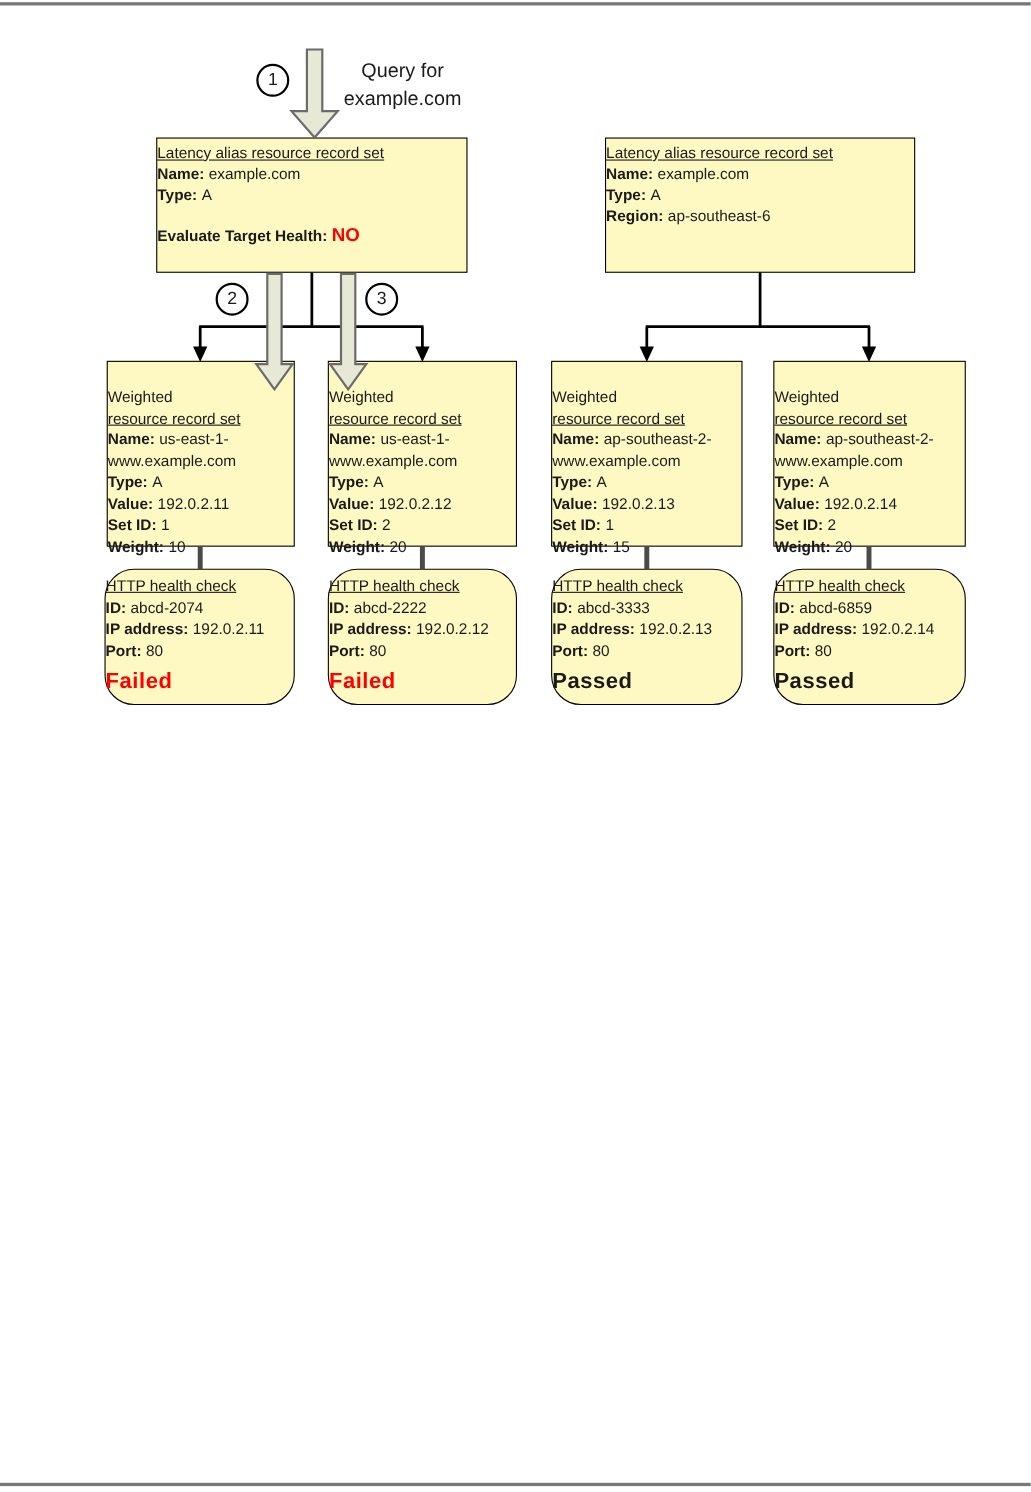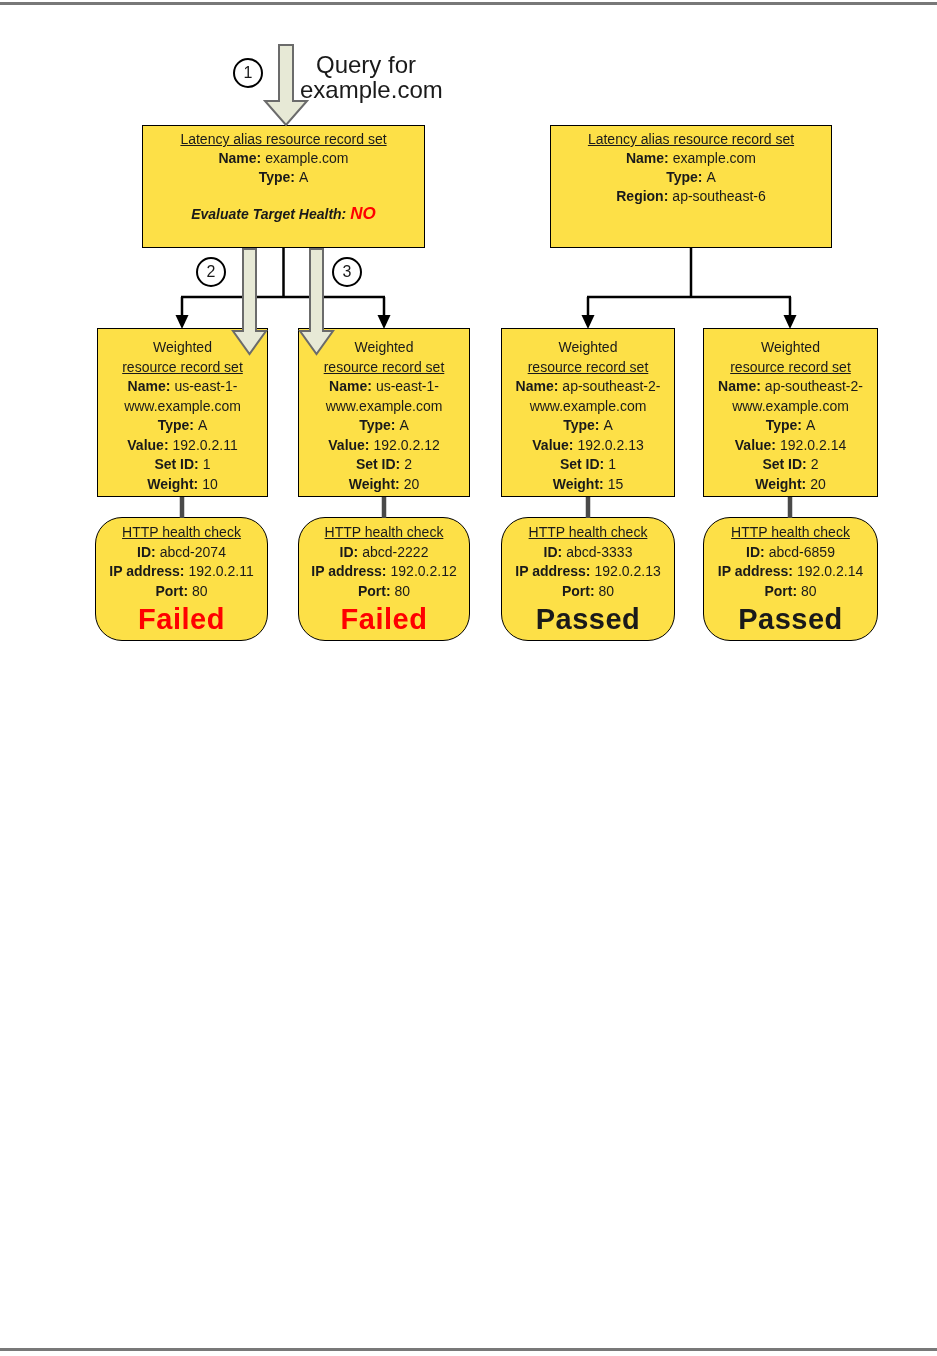--- a/index.html
+++ b/index.html
@@ -7,46 +7,46 @@
   body {
     width: 937px; height: 1356px; position: relative;
     font-family: "Liberation Sans", sans-serif;
     color: #1a1a1a; overflow: hidden;
   }
   .rule { position: absolute; left: 0; width: 937px; height: 3px; background: #787878; }
   .rule-top { top: 2px; }
   .rule-bottom { top: 1348px; }
 
   .box {
-    position: absolute; border: 1.5px solid #000; background: #fde047;
-    text-align: center; font-size: 14px; line-height: 19.5px;
+    position: absolute; border: 1.5px solid #000; background: #fef9c3;
+    font-size: 14px; line-height: 19.5px;
   }
   .latency  { padding-top: 4px;  line-height: 19px; }
-  .weighted { padding-top: 9px; }
+  .weighted { padding-top: 22px; }
   .health   { padding-top: 5px; border-radius: 27px; }
 
   .u   { text-decoration: underline; }
   .lbl { font-weight: bold; margin-right: 4px; }
 
-  .eth-line { margin-top: 17px; font-style: italic; }
+  .eth-line { margin-top: 17px; }
   .eth-no  { color: #ff0000; font-weight: bold; font-size: 17px; }
   .eth-yes { color: #1a1a1a; }
 
-  .status { font-weight: bold; font-size: 29px; line-height: 30px; margin-top: 3px; letter-spacing: 0.5px; }
+  .status { font-weight: bold; font-size: 20px; line-height: 30px; margin-top: 3px; letter-spacing: 0.5px; }
   .failed { color: #ff0000; }
   .passed { color: #1a1a1a; }
 
   .badge {
     position: absolute; width: 30px; height: 30px; border: 2.5px solid #000;
     border-radius: 50%; background: #fff; font-size: 16px; line-height: 25px;
     text-align: center; z-index: 8;
   }
   .query-label {
     position: absolute; left: 300px; top: 52px; width: 132px;
-    text-align: center; font-size: 24px; line-height: 25px; color: #1a1a1a;
+    text-align: center; font-size: 18px; line-height: 25px; color: #1a1a1a;
   }
   .overlay { position: absolute; left: 0; top: 0; z-index: 6; pointer-events: none; }
 </style>
 </head>
 <body>
 
 <div class="rule rule-top"></div>
 <div class="rule rule-bottom"></div>
 
 <div class="query-label">

